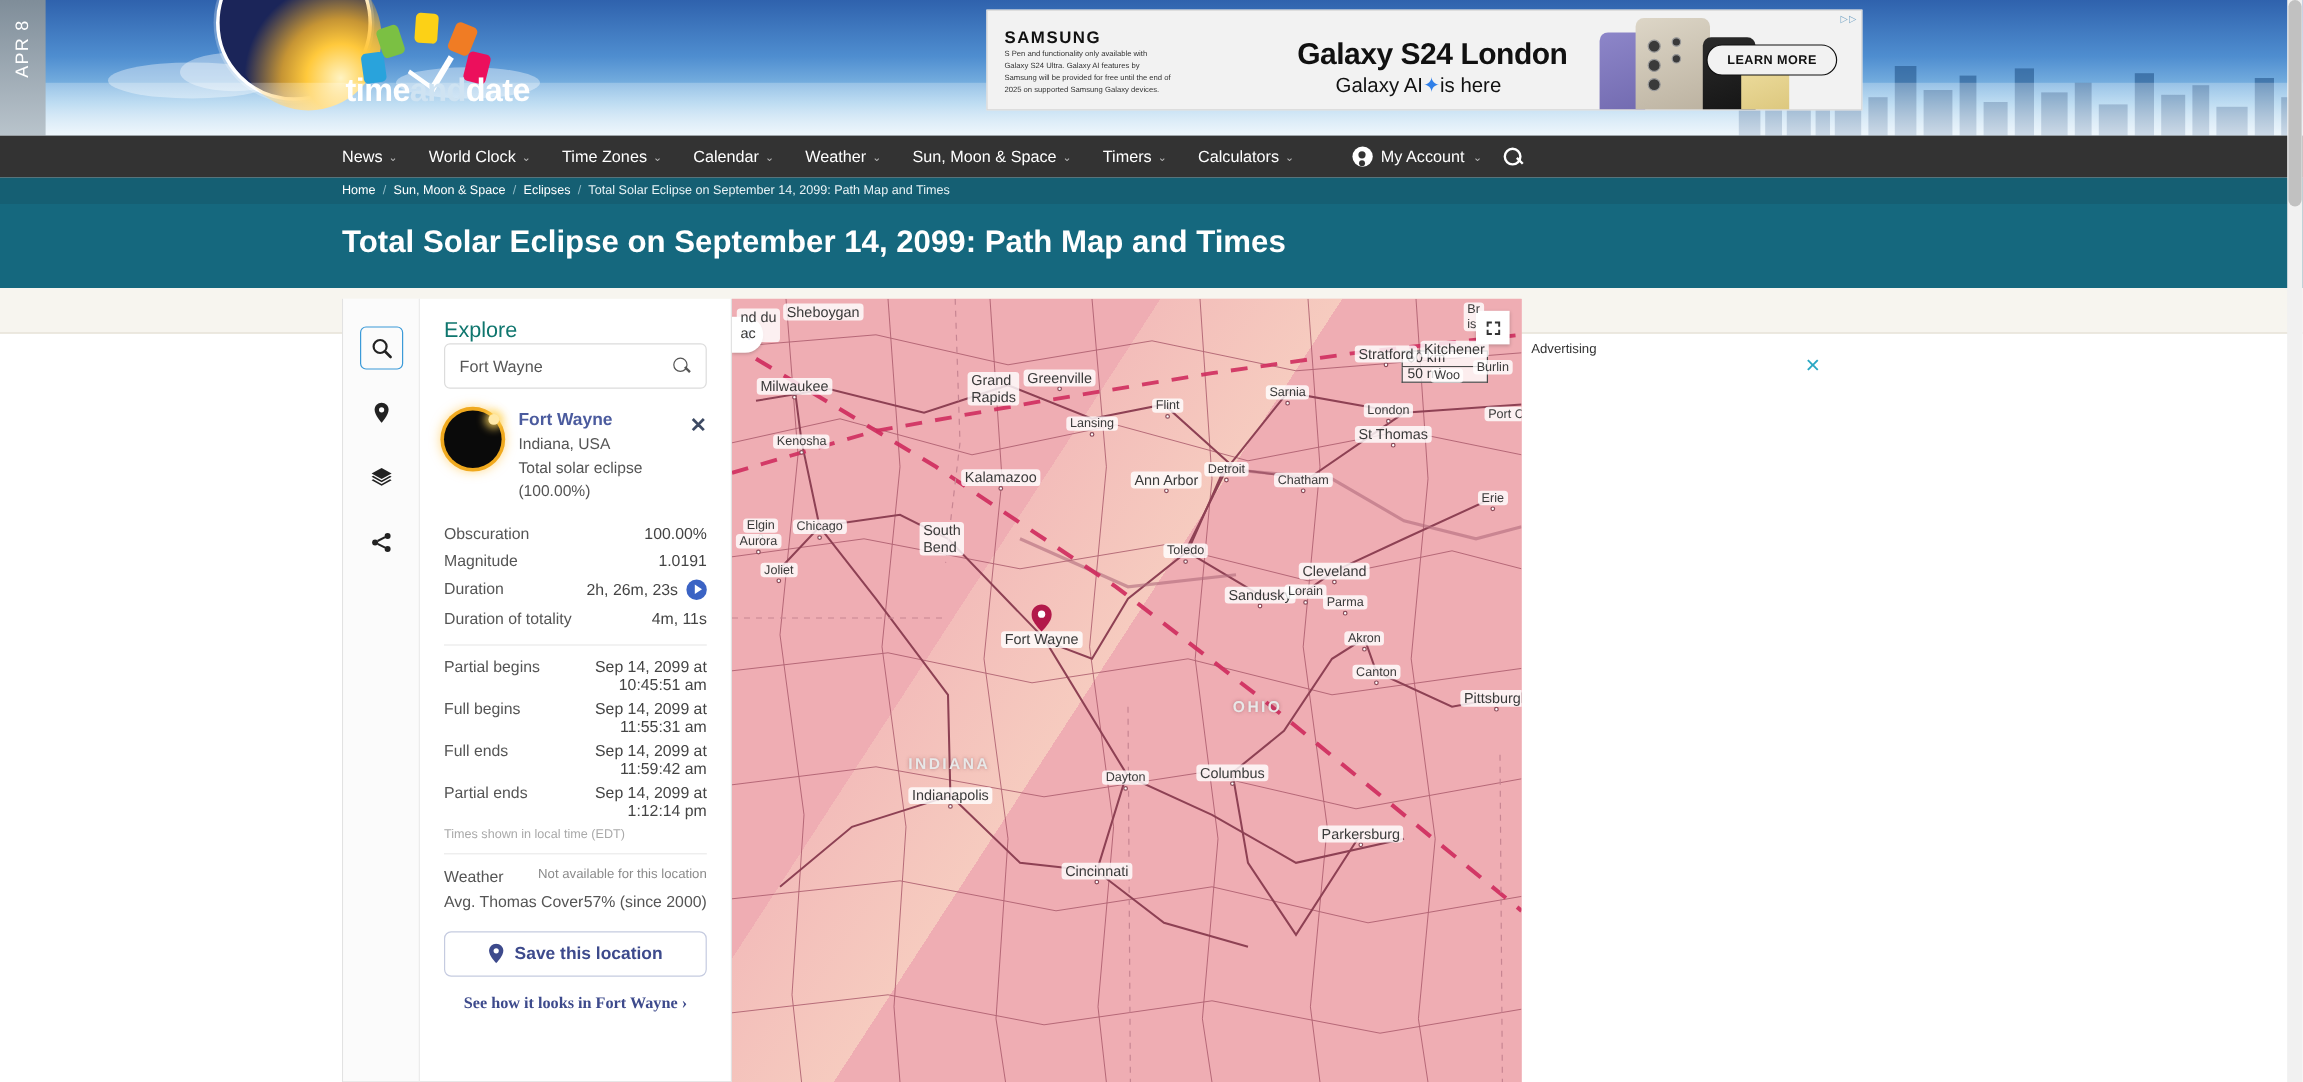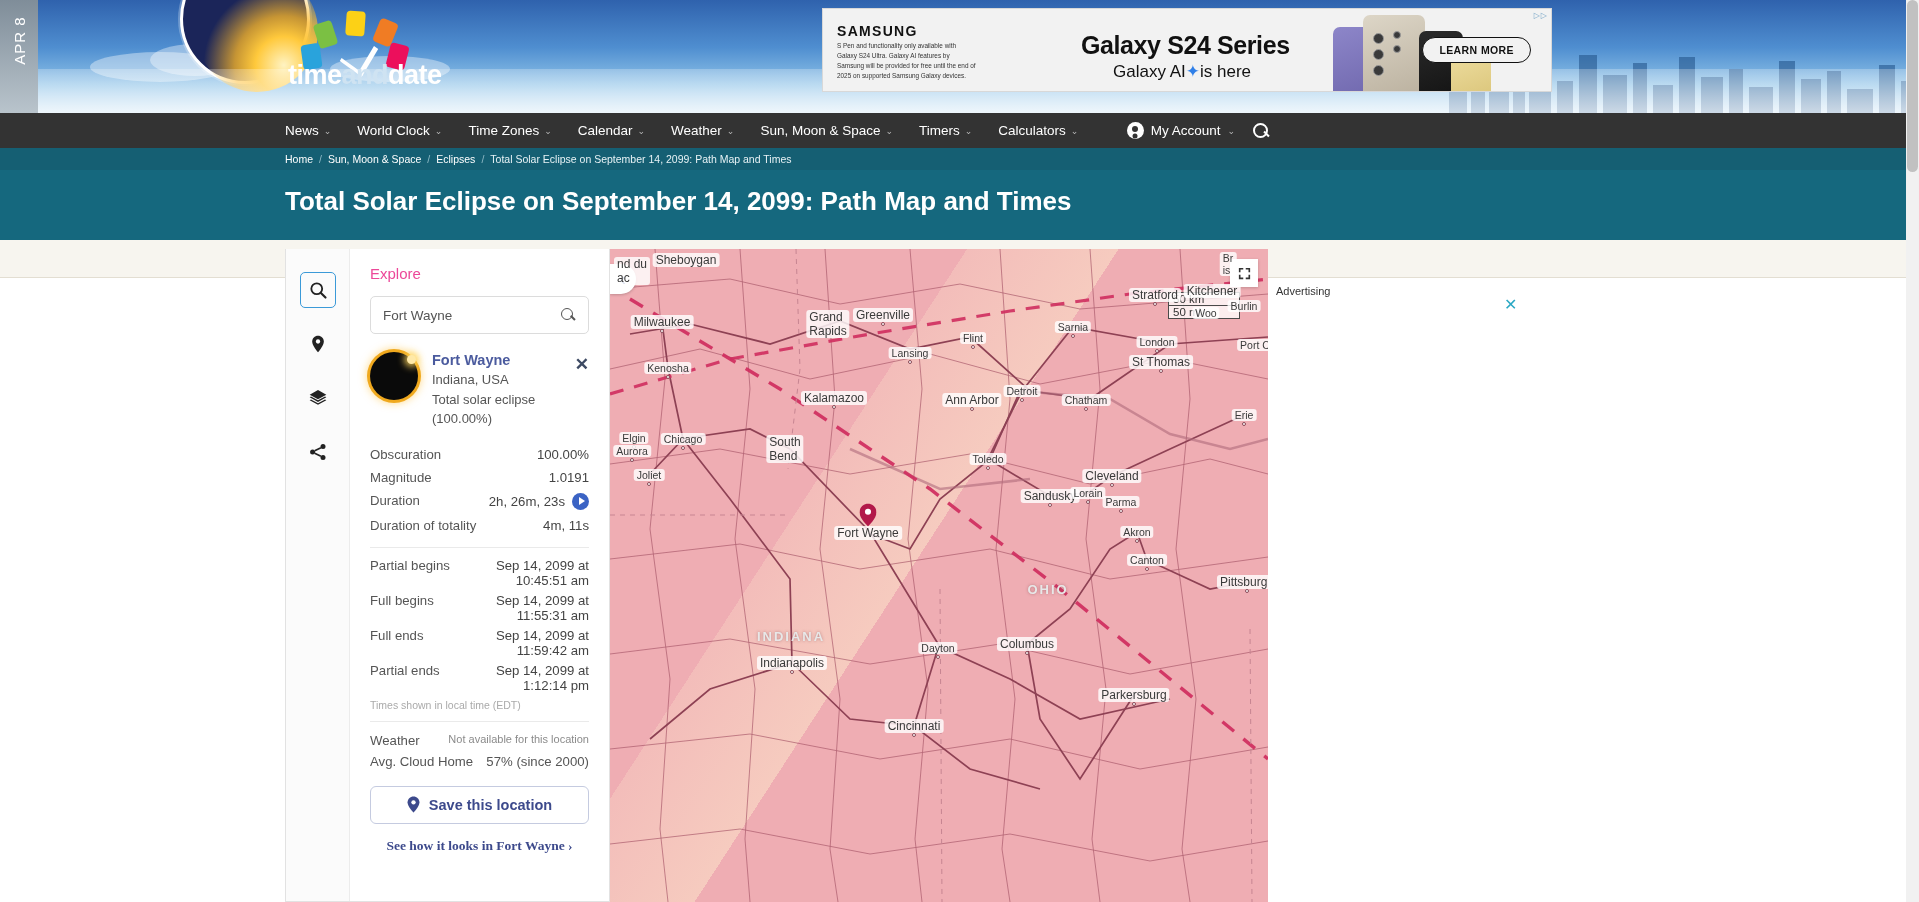--- a/index.html
+++ b/index.html
@@ -162,21 +162,21 @@
   }
   .rail-btn {
     width:36px; height:36px; border-radius:5px; display:flex; align-items:center; justify-content:center;
     cursor:pointer;
   }
   .rail-btn.sel { border:1.5px solid #3b9ad8; }
   .rail-ico { width:20px; height:20px; }
 
   
   .pbody { flex:1; padding:16px 20px 0 20px; position:relative; }
-  .explore-label { font-size:15px; color:#ec4899; margin-bottom:14px; }
+  .explore-label { font-size:18px; color:#0f766e; }
   .search-box {
     height:38px; border:1px solid #dcdcdc; border-radius:5px;
     display:flex; align-items:center; padding:0 12px; margin-bottom:18px;
   }
   .search-box input {
     flex:1; border:none; outline:none; font-size:13.5px; color:#555;
     font-family:"Liberation Sans", sans-serif; background:transparent;
   }
   .sb-ico { width:15px; height:15px; position:relative; flex:0 0 auto; }
   .sb-ico::before{ content:""; position:absolute; left:0; top:0; width:10px; height:10px;
@@ -343,21 +343,21 @@
       <div class="sq sq-r"></div>
       <div class="chev"></div>
       <div class="logo-text"><span>time</span><span class="mid">and</span><span>date</span></div>
     </div>
   </div>
 
   <div class="ad-banner">
     <div class="ad-adchoice">▷▷</div>
     <div class="ad-brand">SAMSUNG</div>
     <div class="ad-fine">S Pen and functionality only available with Galaxy S24 Ultra. Galaxy AI features by Samsung will be provided for free until the end of 2025 on supported Samsung Galaxy devices.</div>
-    <div class="ad-head">Galaxy S24 Series</div>
+    <div class="ad-head">Galaxy S24 London</div>
     <div class="ad-sub"><span>Galaxy AI</span><span class="spark">✦</span><span>is here</span></div>
     <div class="phone ph1"></div>
     <div class="phone ph2">
       <div class="lens" style="left:10px;top:18px;width:11px;height:11px;"></div>
       <div class="lens" style="left:10px;top:34px;width:11px;height:11px;"></div>
       <div class="lens" style="left:10px;top:50px;width:11px;height:11px;"></div>
       <div class="lens" style="left:30px;top:16px;width:8px;height:8px;"></div>
       <div class="lens" style="left:30px;top:30px;width:8px;height:8px;"></div>
     </div>
     <div class="phone ph3"></div>
@@ -530,21 +530,21 @@
       </div>
 
       <div class="divider"></div>
 
       <div>
         <div class="wrow">
           <span>Weather</span>
           <span class="wna">Not available for this location</span>
         </div>
         <div class="wrow">
-          <span>Avg. Cloud Home</span>
+          <span>Avg. Thomas Cover</span>
           <span>57% (since 2000)</span>
         </div>
       </div>
 
       <div class="save-btn">
         <svg class="pin-ico" viewBox="0 0 24 30">
           <path d="M12 0C5.9 0 1 4.9 1 11c0 8 11 19 11 19s11-11 11-19c0-6.1-4.9-11-11-11z" fill="#3d4a8c"></path>
           <circle cx="12" cy="11" r="4" fill="#fff"></circle>
         </svg>
         <span>Save this location</span>

